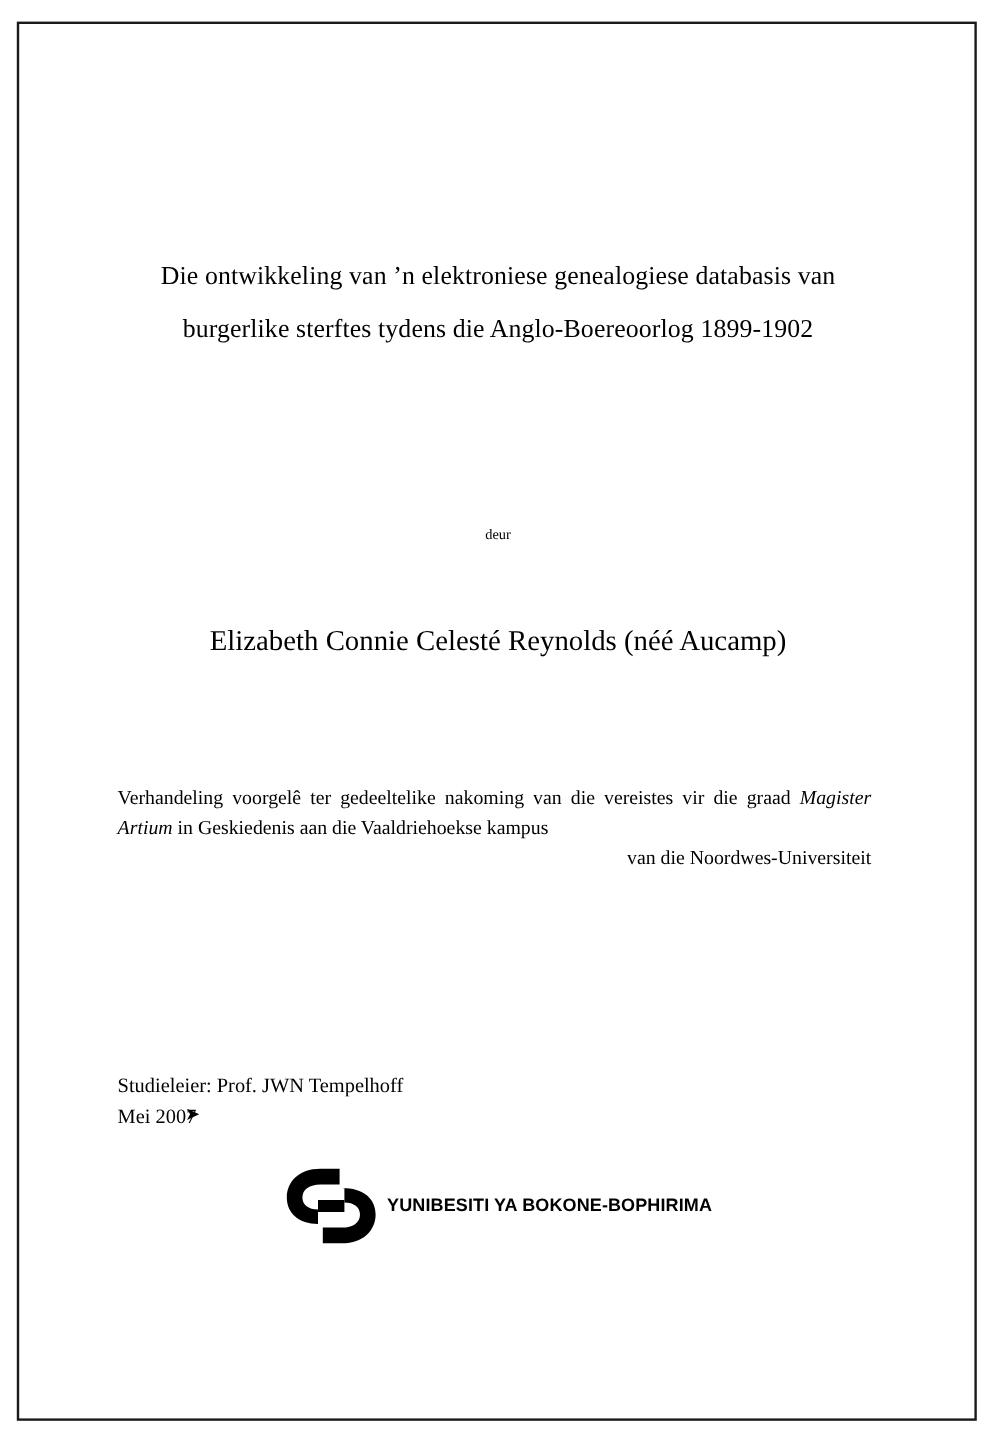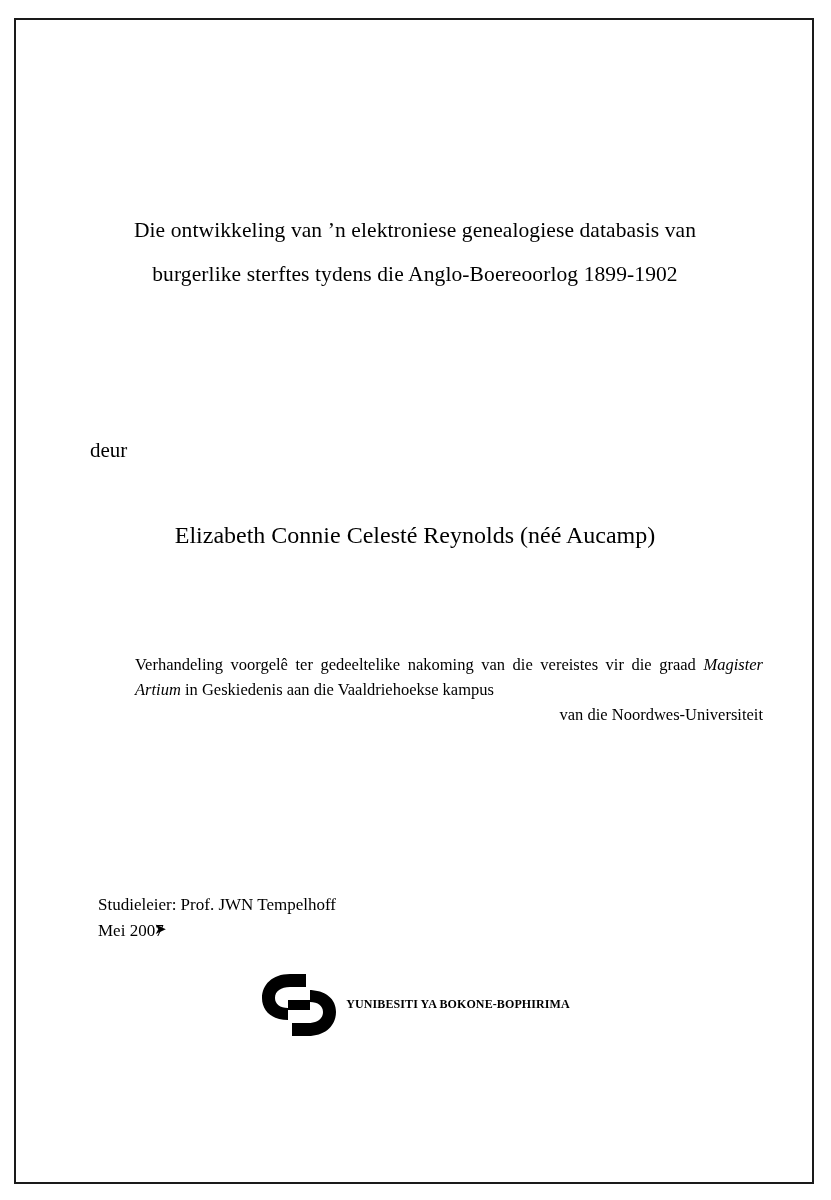--- a/index.html
+++ b/index.html
@@ -49,39 +49,39 @@
   }
   .title-line {
     display: block;
     white-space: nowrap;
   }
   .deur {
     position: absolute;
     top: 378px;
     left: 0;
     width: 650px;
-    font-size: 21px;
+    text-align: center;
+    font-size: 12px;
   }
   .author {
     position: absolute;
     top: 462px;
     left: 0;
     width: 650px;
     text-align: center;
     font-size: 24px;
   }
   .statement {
     position: absolute;
     top: 592px;
     left: 8px;
     width: 628px;
     font-size: 16.5px;
     line-height: 25px;
     text-align: justify;
-    margin-left: 37px;
   }
   .statement .last-line {
     text-align: right;
   }
   .statement i {
     font-style: italic;
   }
   .supervisor {
     position: absolute;
     top: 832px;
@@ -112,22 +112,22 @@
     justify-content: center;
     align-items: center;
   }
   .logo-mark {
     width: 78px;
     height: 70px;
     margin-right: 8px;
     flex: none;
   }
   .logo-text {
-    font-family: Liberation Serif, serif;
-    font-size: 12px;
+    font-family: Liberation Sans, sans-serif;
+    font-size: 15px;
     line-height: 17.6px;
     font-weight: 700;
     letter-spacing: 0.1px;
     white-space: nowrap;
   }
   .logo-text span { display: block; }
 </style>
 </head>
 <body>
 

